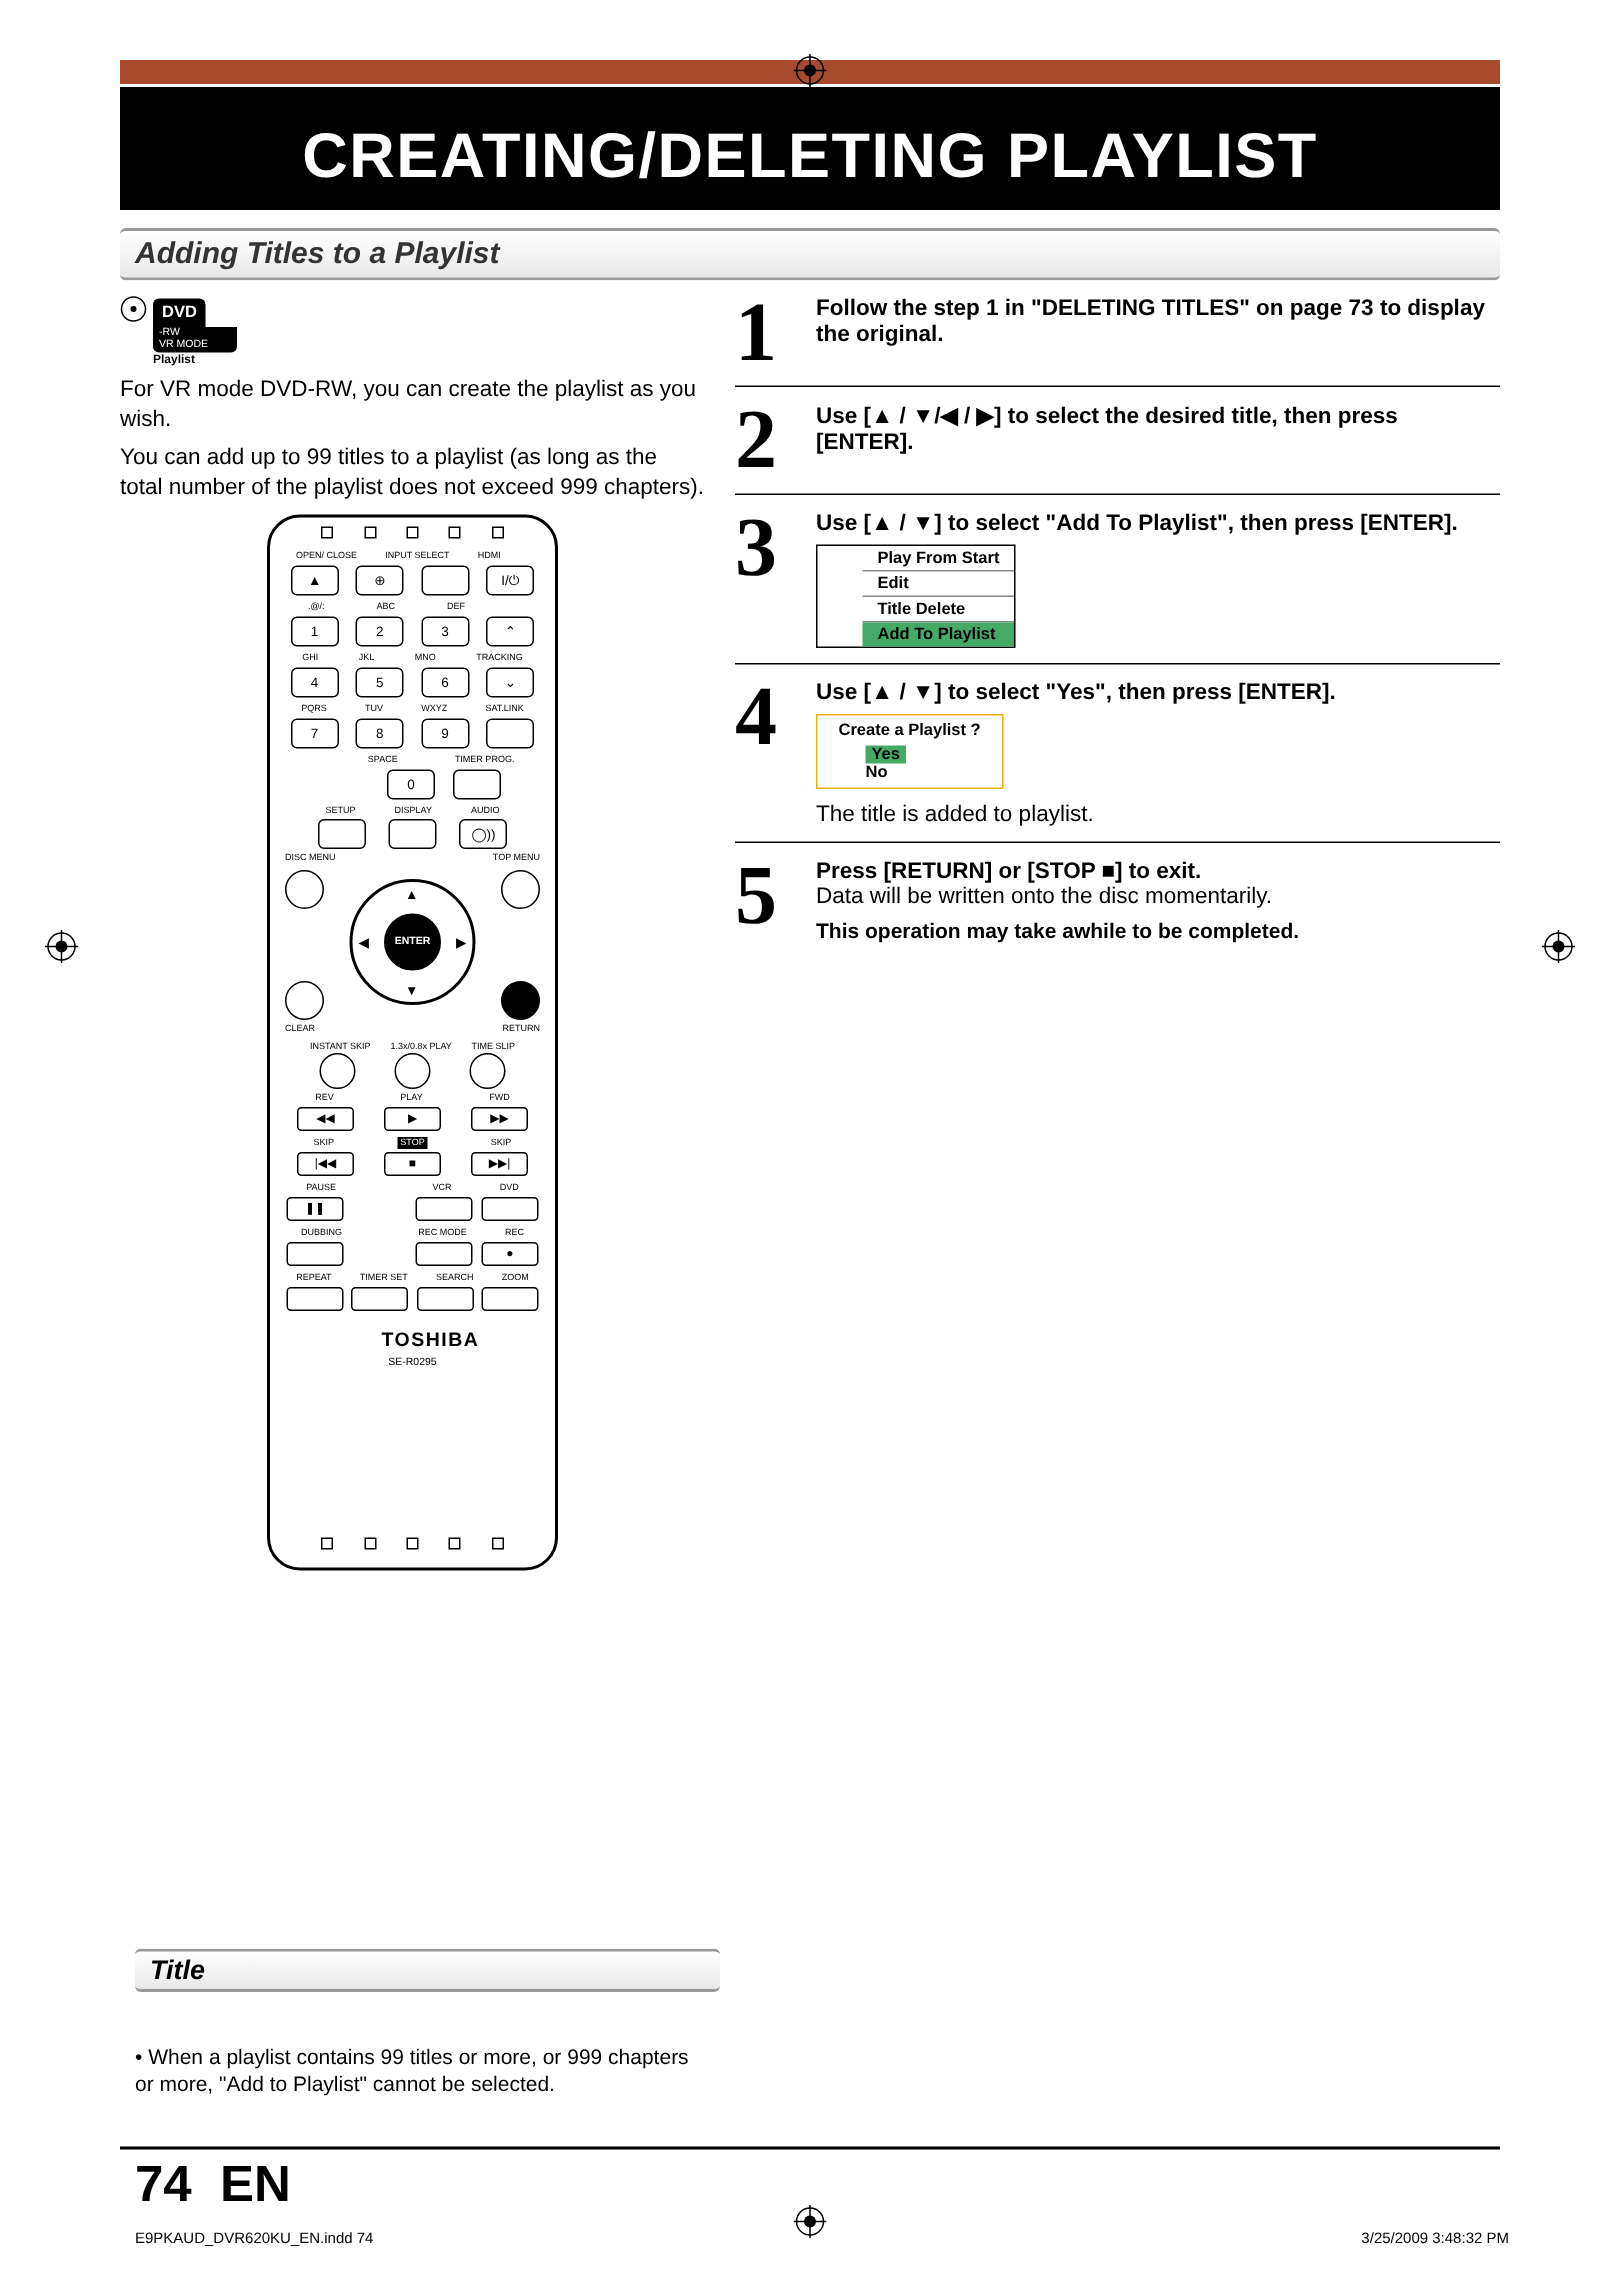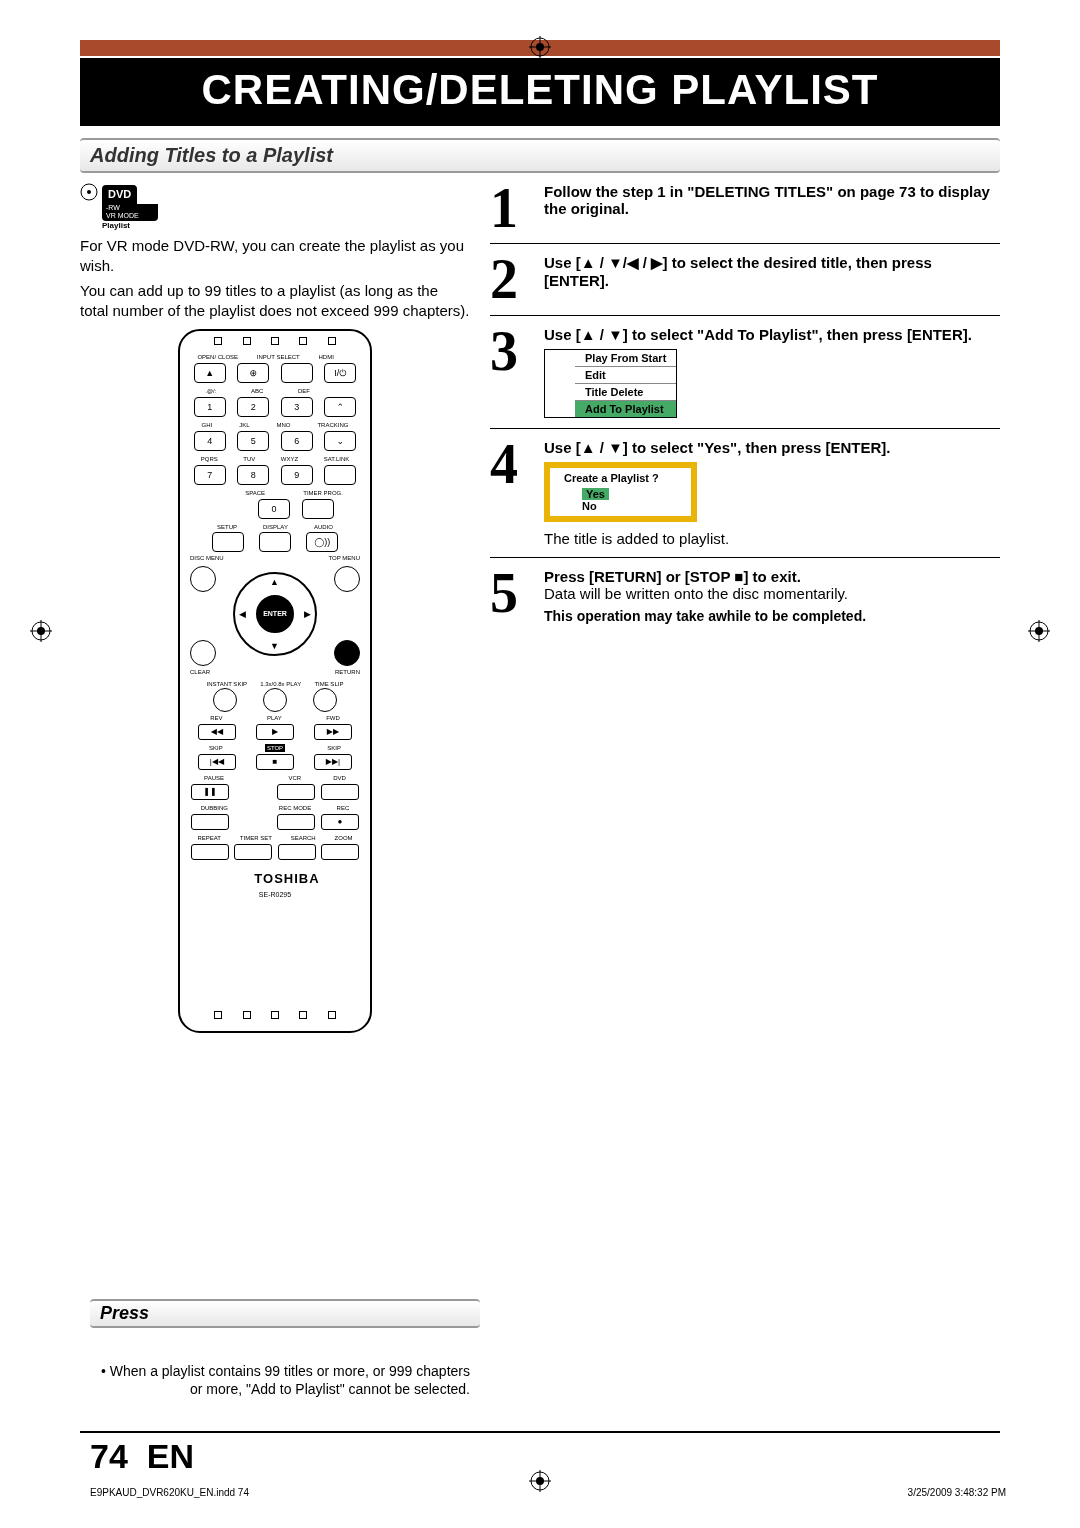--- a/index.html
+++ b/index.html
@@ -29,21 +29,21 @@
   .rm-bottom { bottom: 36px; left: 529px; }
 
   .orange-bar { height: 16px; background: #a84b2d; margin-bottom: 2px; }
   .header-block {
     background: #000;
     color: #fff;
     text-align: center;
     font-size: 42px;
     font-weight: bold;
     letter-spacing: 1px;
-    padding: 8px 0 12px 0;
+    padding: 22px 0 12px 0;
     font-family: "Arial Black", Arial, sans-serif;
   }
   .section-heading {
     margin-top: 12px;
     border-top: 2px solid #999;
     border-bottom: 2px solid #999;
     border-radius: 4px;
     background: linear-gradient(#fff, #e8e8e8);
     padding: 4px 10px;
     font-size: 20px;
@@ -197,40 +197,40 @@
     margin-top: 6px;
     border: 1px solid #000;
     display: inline-block;
     font-size: 11px;
     padding-left: 30px;
   }
   .menu-box .mrow { padding: 2px 10px; border-bottom: 1px solid #888; font-weight:bold;}
   .menu-box .mrow:last-child { border-bottom:none; }
   .menu-box .mrow.sel { background:#4a6; }
   .ask-box {
-    margin-top:6px; border:6px solid #eab308; display:inline-block; font-size:11px;
-    padding: 4px 32px 4px 14px; font-weight:bold;
+    margin-top:6px; border:1px solid #eab308; display:inline-block; font-size:11px;
+    padding: 4px 14px 4px 14px; font-weight:bold;
   }
   .ask-box .hl { background:#4a6; display:inline-block; padding:0 4px;}
   .wait-note { font-weight: bold; margin-top: 6px; font-size:14px; }
 
   
   .note-head {
     position:absolute; left:90px; bottom: 200px;
     font-style: italic; font-weight: bold; font-size: 18px;
     border-top:2px solid #999; border-bottom:2px solid #999; border-radius:4px;
     background: linear-gradient(#fff,#e8e8e8);
     padding:2px 0;
     width: 390px;
     padding-left:10px;
     box-sizing:border-box;
   }
   .note-body {
     position:absolute; left:90px; bottom: 130px;
-    width: 380px; font-size: 14px; line-height:1.3;text-align:right;
+    width: 380px; font-size: 14px; line-height:1.3;
   }
   .page-footer {
     position: absolute;
     left: 80px; right: 80px; bottom: 95px;
     height: 2px; background: #000;
   }
   .page-num {
     position: absolute; left: 90px; bottom: 52px;
     font-size: 34px; font-weight: bold; text-align: center;
   }
@@ -535,21 +535,21 @@
         <div class="step-body">
           <div class="bold">Press [RETURN] or [STOP ■] to exit.</div>
           <div>Data will be written onto the disc momentarily.</div>
           <div class="wait-note">This operation may take awhile to be completed.</div>
         </div>
       </div>
 
     </div>
   </div>
 
-  <div class="note-head">Press</div>
+  <div class="note-head">Title</div>
   <div class="note-body">• When a playlist contains 99 titles or more, or 999 chapters or more, "Add to Playlist" cannot be selected.</div>
 
   <div class="page-footer"></div>
   <div class="page-num">
     <span>74</span>&nbsp;&nbsp;<span>EN</span>
   </div>
   <div class="foot-left">E9PKAUD_DVR620KU_EN.indd   74</div>
   <div class="foot-right">3/25/2009   3:48:32 PM</div>
 </div>
 

